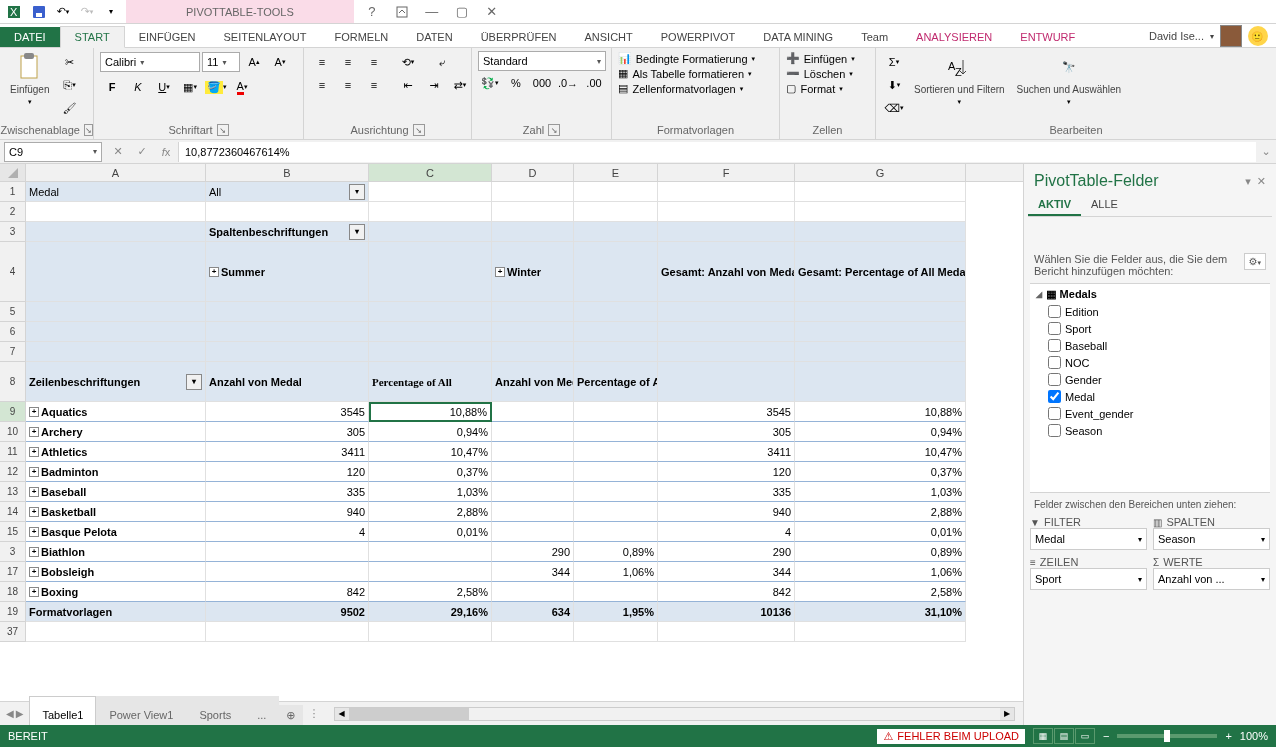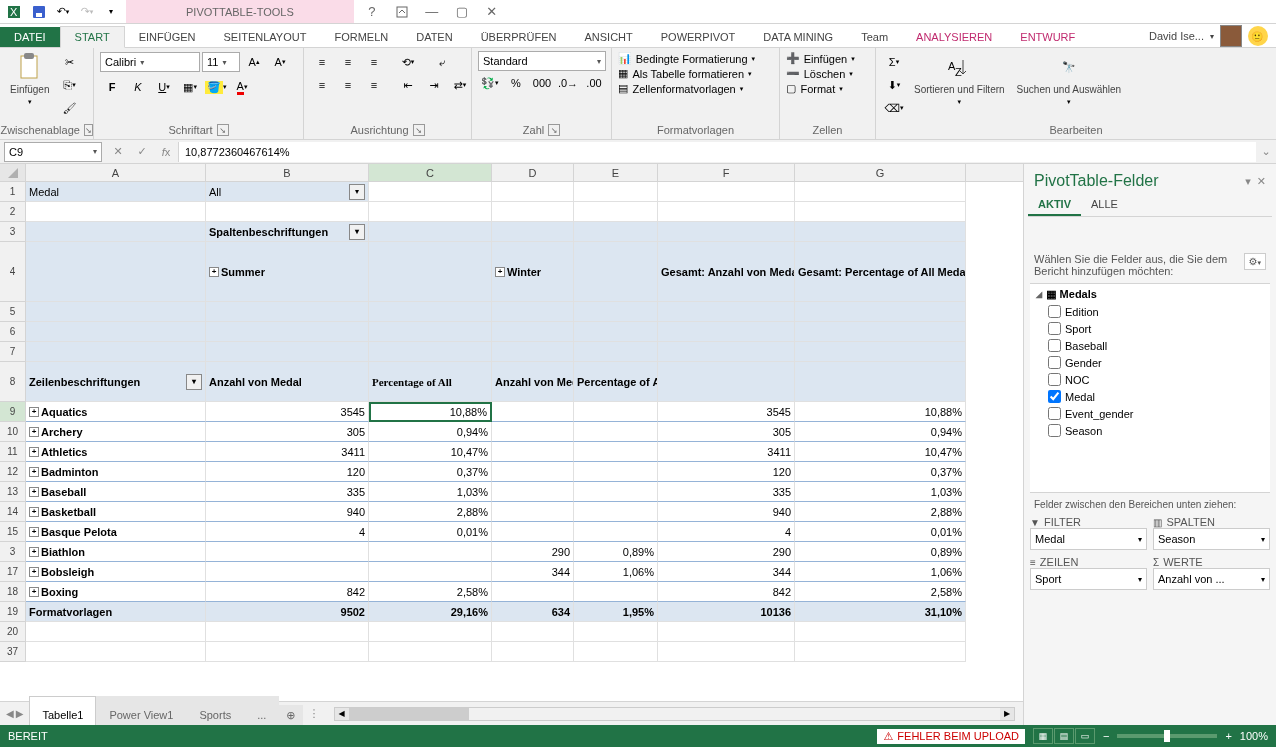--- a/index.html
+++ b/index.html
@@ -621,30 +621,20 @@
           <div class="rowhdr">19</div>
           <div class="cell bold pivot-blue" style="width: 180px;">Formatvorlagen</div>
           <div class="cell right bold pivot-blue" style="width: 163px;">9502</div>
           <div class="cell right bold pivot-blue" style="width: 123px;">29,16%</div>
           <div class="cell right bold pivot-blue" style="width: 82px;">634</div>
           <div class="cell right bold pivot-blue" style="width: 84px;">1,95%</div>
           <div class="cell right bold pivot-blue" style="width: 137px;">10136</div>
           <div class="cell right bold pivot-blue" style="width: 171px;">31,10%</div>
         </div>
         <div class="grow">
-          <div class="rowhdr">20</div>
-          <div class="cell " style="width: 180px;"></div>
-          <div class="cell " style="width: 163px;"></div>
-          <div class="cell " style="width: 123px;"></div>
-          <div class="cell " style="width: 82px;"></div>
-          <div class="cell " style="width: 84px;"></div>
-          <div class="cell " style="width: 137px;"></div>
-          <div class="cell " style="width: 171px;"></div>
-        </div>
-        <div class="grow">
           <div class="rowhdr">37</div>
           <div class="cell " style="width: 180px;"></div>
           <div class="cell " style="width: 163px;"></div>
           <div class="cell " style="width: 123px;"></div>
           <div class="cell " style="width: 82px;"></div>
           <div class="cell " style="width: 84px;"></div>
           <div class="cell " style="width: 137px;"></div>
           <div class="cell " style="width: 171px;"></div>
         </div>
       </div>
@@ -693,25 +683,25 @@
         <div class="fp-item">
           <input type="checkbox" style=""> 
           <span>Sport</span>
         </div>
         <div class="fp-item">
           <input type="checkbox" style=""> 
           <span>Baseball</span>
         </div>
         <div class="fp-item">
           <input type="checkbox" style=""> 
-          <span>Gender</span>
+          <span>NOC</span>
         </div>
         <div class="fp-item">
           <input type="checkbox" style=""> 
-          <span>NOC</span>
+          <span>Gender</span>
         </div>
         <div class="fp-item">
           <input type="checkbox" checked="" style=""> 
           <span>Medal</span>
         </div>
         <div class="fp-item">
           <input type="checkbox" style=""> 
           <span>Event_gender</span>
         </div>
         <div class="fp-item">

